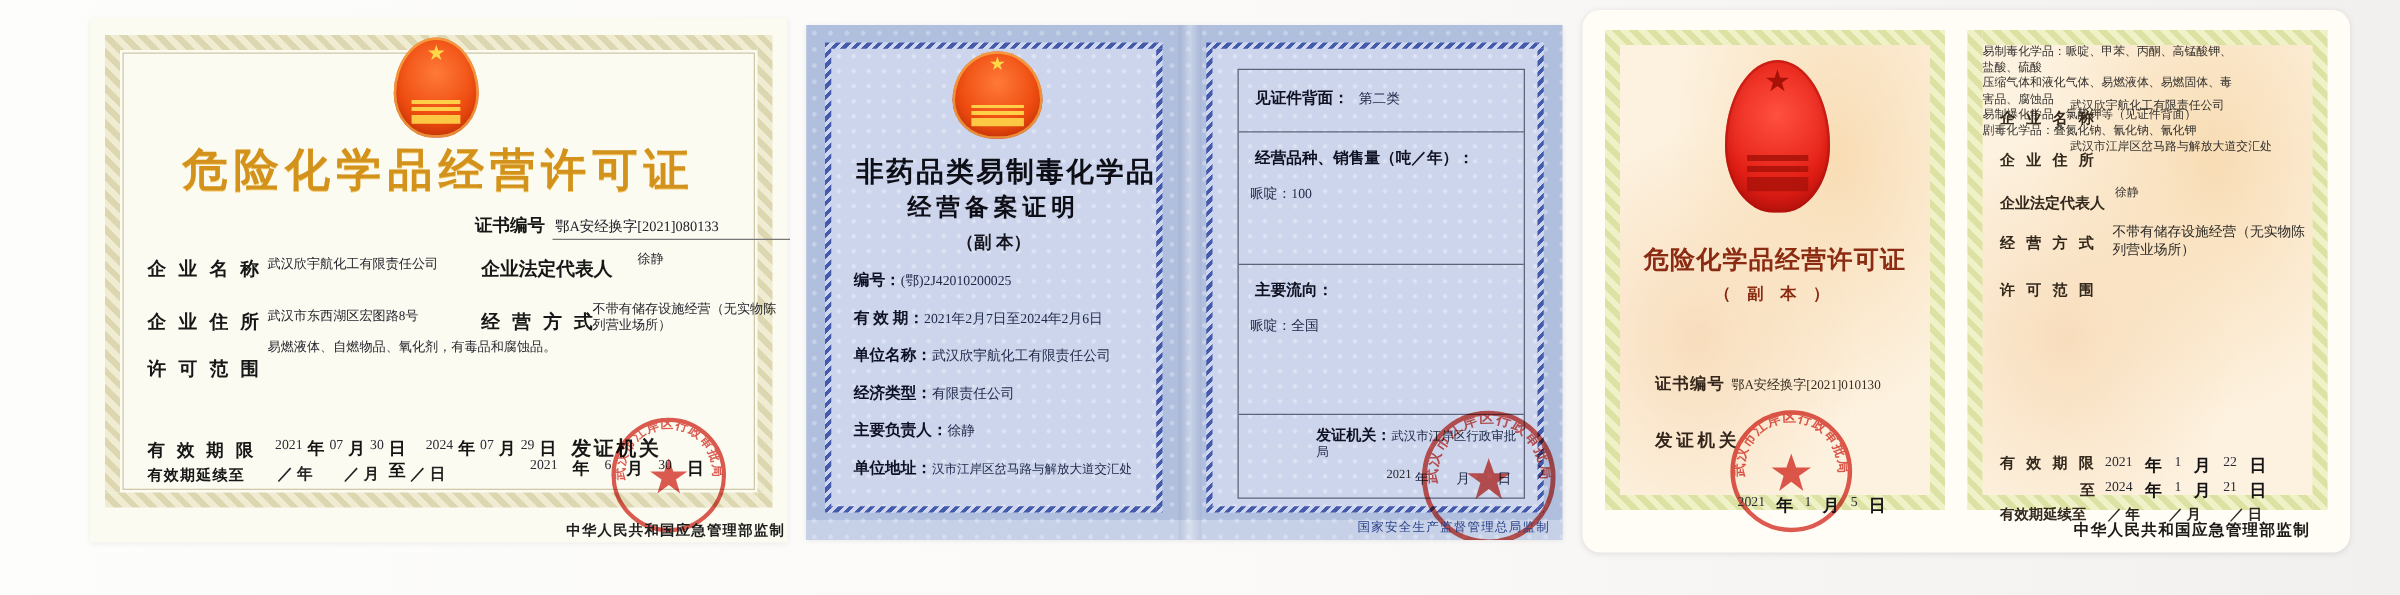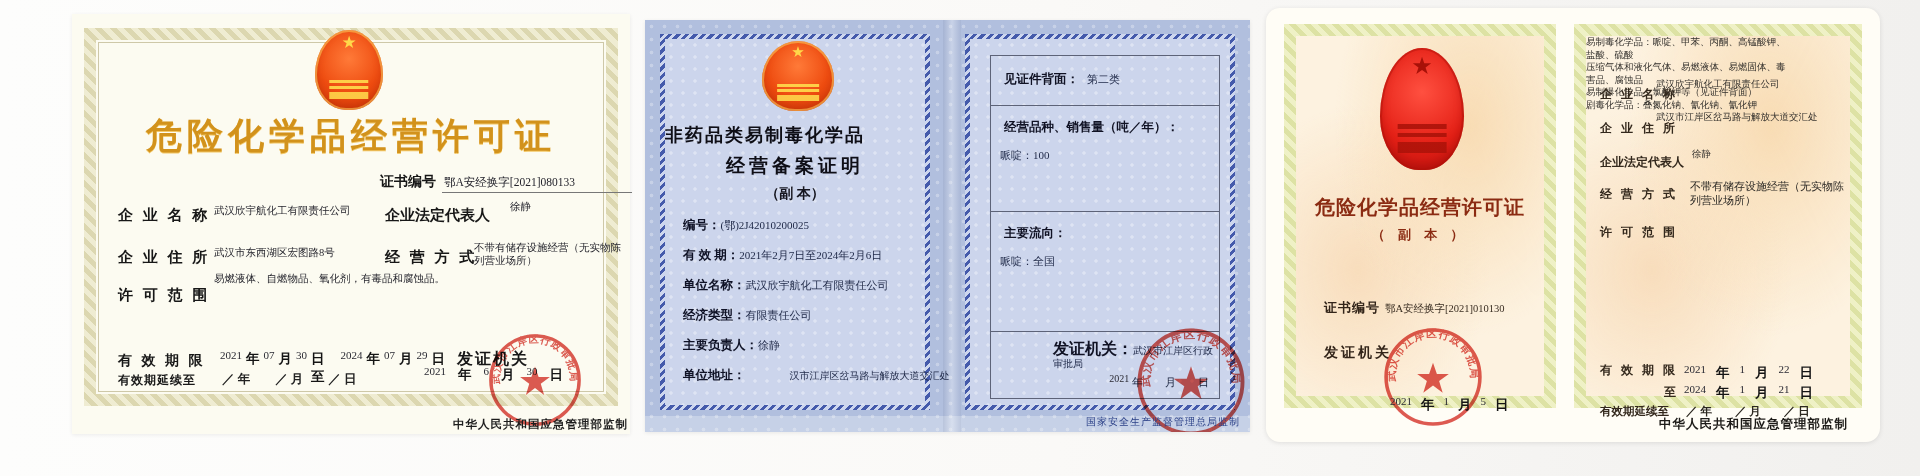--- a/index.html
+++ b/index.html
@@ -65,41 +65,41 @@
   .band-b{position:absolute;left:0;right:0;bottom:0;height:16px;background:rgba(255,255,255,.28);}
   .pb{position:absolute;top:14px;width:270px;height:376px;background:#ccd5ec;
       background-image:radial-gradient(rgba(255,255,255,.35) 1.4px,transparent 2px);background-size:12px 12px;
       border:5px solid transparent;
       border-image:repeating-linear-gradient(135deg,#445aab 0 3px,#cdd6ee 3px 6px) 5;}
   .pb1{left:15px;} .pb2{left:320px;}
   .fold-b{position:absolute;left:298px;top:0;bottom:0;width:18px;
           background:linear-gradient(90deg,rgba(20,30,70,.07),rgba(255,255,255,.3),rgba(20,30,70,.05));}
   .emblem-b{left:97px;top:2px;width:72px;height:70px;}
   .emblem-b .em-star{font-size:15px;}
-  .tb1{position:absolute;left:0;right:0;top:84px;text-align:left;font-size:18px;font-weight:bold;
+  .tb1{position:absolute;left:0;right:0;top:84px;text-align:right;font-size:22px;font-weight:bold;
        color:#0e0e16;letter-spacing:2px;white-space:nowrap;}
   .tb2{position:absolute;left:0;right:0;top:114px;text-align:center;font-size:19px;font-weight:bold;
        color:#0e0e16;letter-spacing:4px;}
   .tb3{position:absolute;left:0;right:0;top:146px;text-align:center;font-size:14px;font-weight:bold;color:#15151f;}
   .brow{position:absolute;left:18px;white-space:nowrap;}
   .bl{font-size:12.5px;font-weight:bold;color:#0f1226;}
   .bv{font-size:11px;color:#1d2746;}
-  .bv-sm{font-size:10px;margin-left:44px;}
+  .bv-sm{font-size:10px;}
   .b-no{top:176px;} .b-valid{top:206px;} .b-name{top:236px;} .b-econ{top:266px;} .b-head{top:296px;} .b-addr{top:326px;}
   .tblB{position:absolute;left:20px;top:16px;width:230px;height:344px;border:1px solid #5d6378;}
   .trow{border-bottom:1px solid #5d6378;position:relative;}
   .tr1{height:50px;padding:13px 0 0 13px;}
   .tr2{height:106px;padding:11px 0 0 13px;}
   .tr3{height:120px;padding:11px 0 0 13px;}
   .tr4{height:66px;position:relative;}
   .tl{font-size:12.5px;font-weight:bold;color:#101224;}
   .tv{font-size:11px;color:#1d2746;margin-left:8px;}
   .tv-b{display:block;font-size:11px;color:#1d2746;margin:12px 0 0 -4px;}
   .isr-b{position:absolute;right:6px;top:10px;width:160px;font-size:10px;color:#1d2746;text-align:left;line-height:13px;}
-  .isr-b .tl{font-size:16px;}
+  .isr-b .tl{font-size:12px;}
   .isr-date{position:absolute;right:10px;bottom:8px;font-size:11px;color:#16203c;}
   .isr-date .n{font-size:10px;}
   .seal-b{left:490px;top:306px;width:112px;height:112px;}
   .fb-footer{position:absolute;right:10px;bottom:3px;font-size:10px;color:#2c4188;letter-spacing:1px;}
 
   
   .cert-c{position:absolute;left:1266px;top:8px;width:614px;height:434px;background:#fffdf6;border-radius:14px;
           box-shadow:0 1px 5px rgba(0,0,0,.1);}
   .pc{position:absolute;top:16px;height:384px;border:12px solid transparent;
       border-image:repeating-linear-gradient(45deg,#eff1c6 0 5px,#dde2a4 5px 10px) 12;

